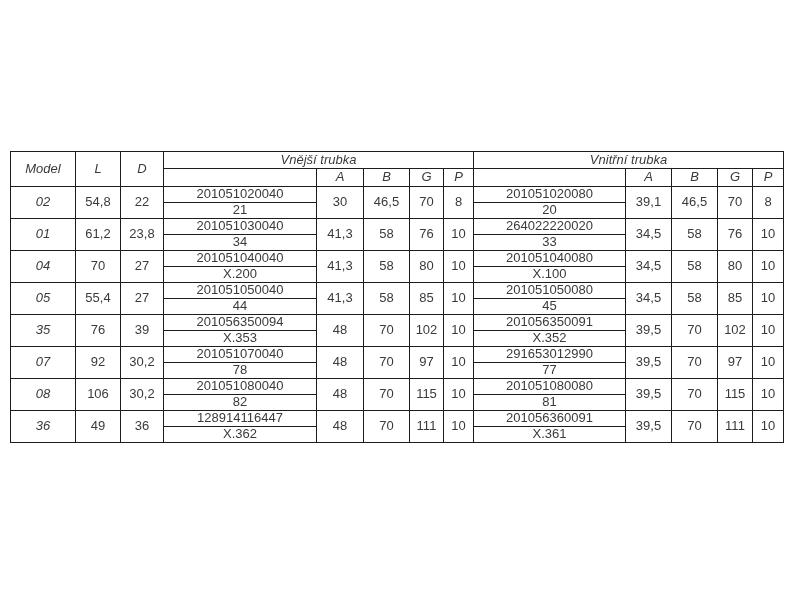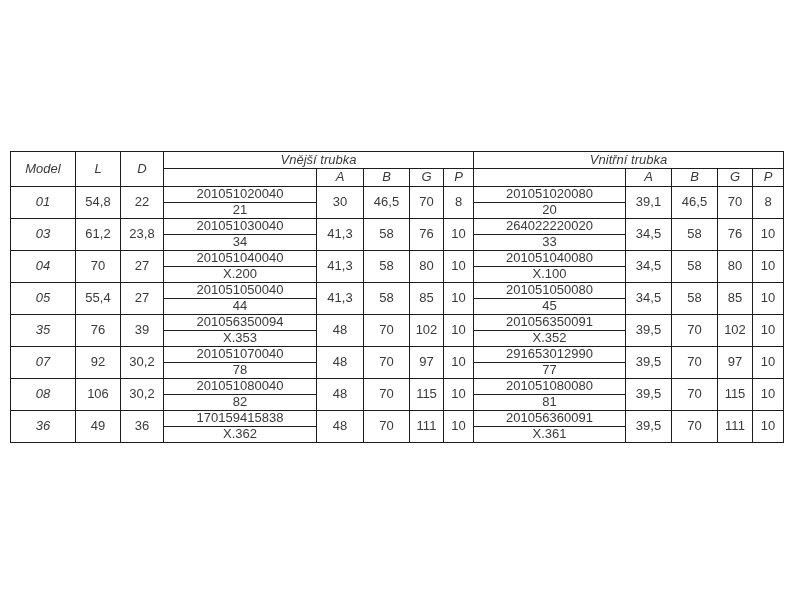--- a/index.html
+++ b/index.html
@@ -78,40 +78,40 @@
         <th class="it">P</th>
         <th></th>
         <th class="it">A</th>
         <th class="it">B</th>
         <th class="it">G</th>
         <th class="it">P</th>
       </tr>
     </thead>
     <tbody id="spec-body">
   <tr class="dr">
-    <td class="it" rowspan="2">01</td>
+    <td class="it" rowspan="2">02</td>
     <td rowspan="2">54,8</td>
     <td rowspan="2">22</td>
     <td>201051020040</td>
     <td rowspan="2">30</td>
     <td rowspan="2">46,5</td>
     <td rowspan="2">70</td>
     <td rowspan="2">8</td>
     <td>201051020080</td>
     <td rowspan="2">39,1</td>
     <td rowspan="2">46,5</td>
     <td rowspan="2">70</td>
     <td rowspan="2">8</td>
   </tr>
   <tr class="dr">
     <td>21</td>
     <td>20</td>
   </tr>
   <tr class="dr">
-    <td class="it" rowspan="2">03</td>
+    <td class="it" rowspan="2">01</td>
     <td rowspan="2">61,2</td>
     <td rowspan="2">23,8</td>
     <td>201051030040</td>
     <td rowspan="2">41,3</td>
     <td rowspan="2">58</td>
     <td rowspan="2">76</td>
     <td rowspan="2">10</td>
     <td>264022220020</td>
     <td rowspan="2">34,5</td>
     <td rowspan="2">58</td>
@@ -214,21 +214,21 @@
     <td rowspan="2">10</td>
   </tr>
   <tr class="dr">
     <td>82</td>
     <td>81</td>
   </tr>
   <tr class="dr">
     <td class="it" rowspan="2">36</td>
     <td rowspan="2">49</td>
     <td rowspan="2">36</td>
-    <td>170159415838</td>
+    <td>128914116447</td>
     <td rowspan="2">48</td>
     <td rowspan="2">70</td>
     <td rowspan="2">111</td>
     <td rowspan="2">10</td>
     <td>201056360091</td>
     <td rowspan="2">39,5</td>
     <td rowspan="2">70</td>
     <td rowspan="2">111</td>
     <td rowspan="2">10</td>
   </tr>

